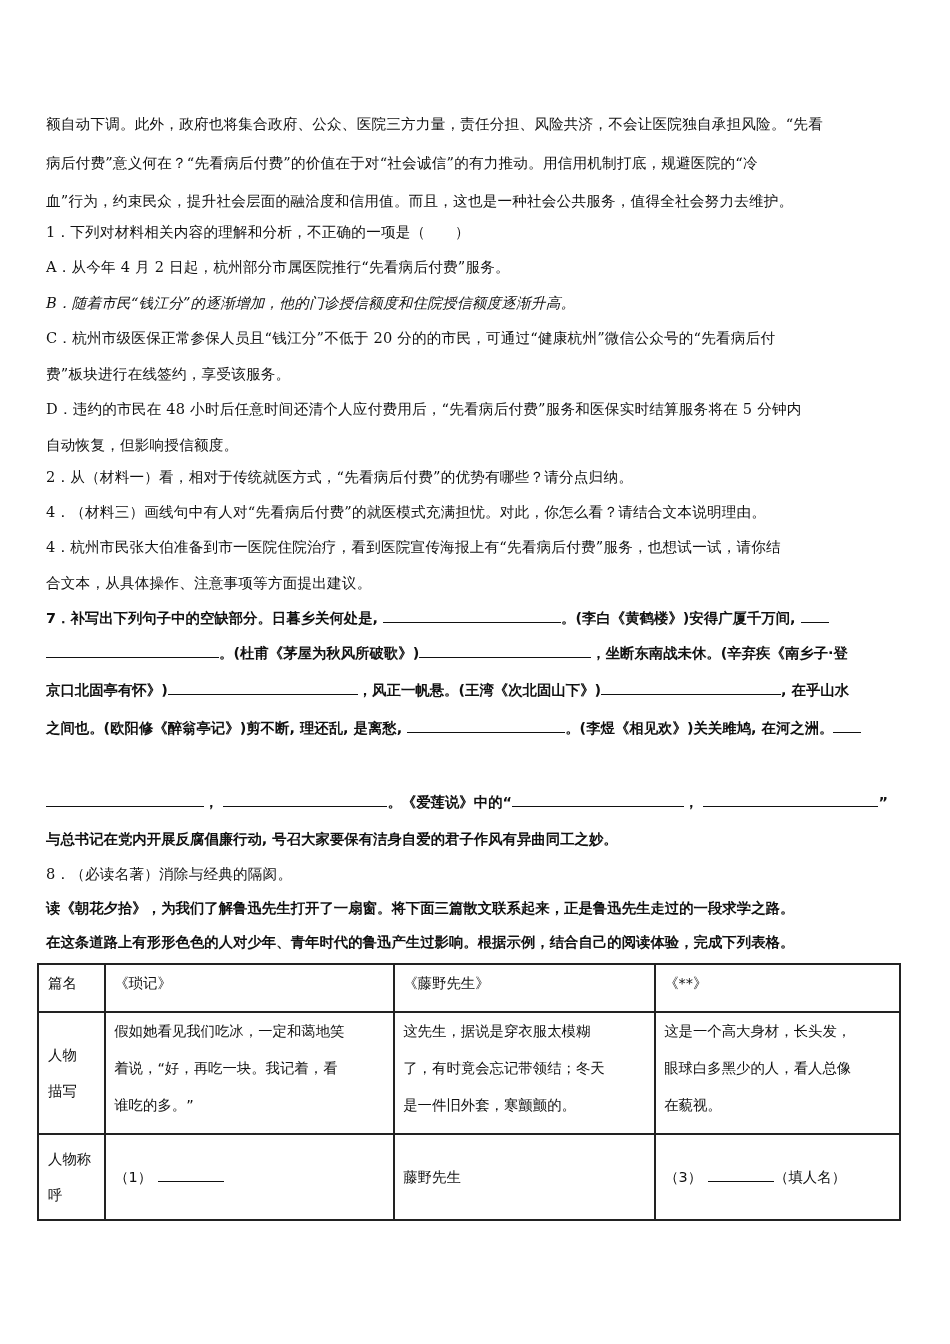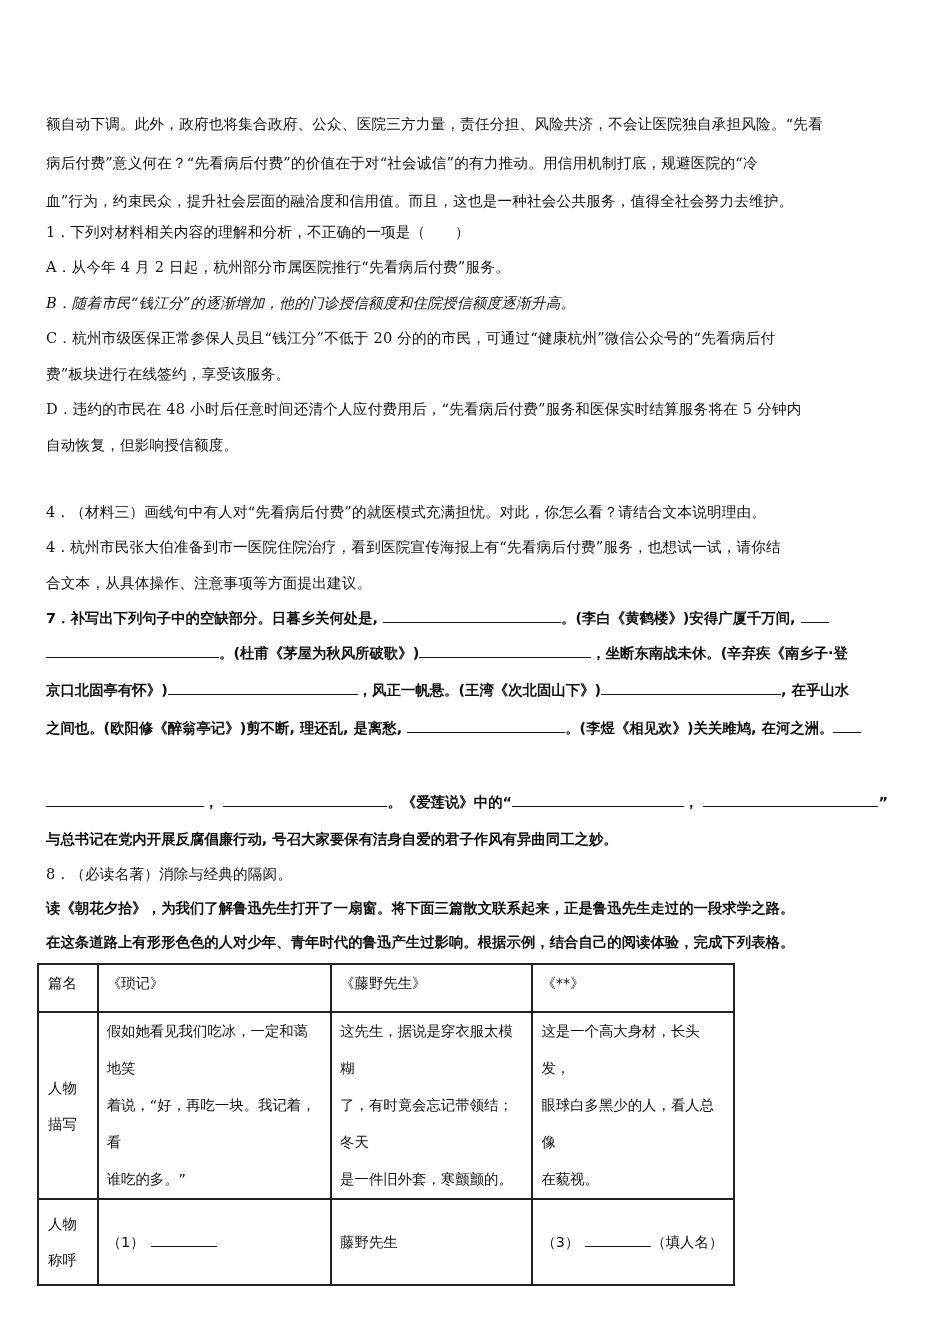--- a/index.html
+++ b/index.html
@@ -5,21 +5,21 @@
   html, body { margin: 0; padding: 0; background: #ffffff; }
   body { width: 950px; height: 1344px; position: relative; overflow: hidden;
          font-family: "DejaVu Serif", "Liberation Serif", serif; color: #111; }
   .page { position: absolute; left: 0; top: 12px; width: 950px; height: 1344px; }
   .line { position: absolute; left: 46px; width: 860px; font-size: 14.6px; line-height: 20px;
           white-space: nowrap; letter-spacing: 0.2px; }
   .para { font-family: "DejaVu Serif", serif; }
   .q7 { font-family: "DejaVu Sans", "Liberation Sans", sans-serif; font-weight: bold; font-size: 14.4px; letter-spacing: 0; }
   .bold { font-family: "DejaVu Sans", "Liberation Sans", sans-serif; font-weight: bold; font-size: 14.4px; letter-spacing: 0; }
   .blank { display: inline-block; border-bottom: 1px solid #111; height: 14px; vertical-align: baseline; }
-  table.grid { position: absolute; left: 37px; top: 951px; width: 698px; border-collapse: collapse;
+  table.grid { position: absolute; left: 37px; top: 951px; width: 864px; border-collapse: collapse;
                font-family: "DejaVu Sans", "Liberation Sans", sans-serif; font-size: 14.4px; }
   table.grid td { border: 2px solid #222; vertical-align: top; padding: 0 8px; line-height: 37px; }
   table.grid td.hdr { vertical-align: middle; line-height: 36px; padding-left: 9px; }
   .row1 td { height: 46px; line-height: 38px; vertical-align: top; }
   .row2 td { height: 120px; padding-top: 2px; }
   .row3 td { height: 84px; }
   .row3 td.mid { vertical-align: middle; }
   .blank-sm { display: inline-block; width: 66px; border-bottom: 1px solid #111; height: 14px; margin-left: 6px; }
 </style>
 </head>
@@ -32,20 +32,21 @@
   <div class="line para" style="top:179px;">血”行为，约束民众，提升社会层面的融洽度和信用值。而且，这也是一种社会公共服务，值得全社会努力去维护。</div>
 
   <div class="line para" style="top:210px;">1．下列对材料相关内容的理解和分析，不正确的一项是（　　）</div>
   <div class="line para" style="top:245px;">A．从今年 4 月 2 日起，杭州部分市属医院推行“先看病后付费”服务。</div>
   <div class="line para" style="top:281px;font-style:italic;">B．随着市民“钱江分”的逐渐增加，他的门诊授信额度和住院授信额度逐渐升高。</div>
   <div class="line para" style="top:316px;">C．杭州市级医保正常参保人员且“钱江分”不低于 20 分的的市民，可通过“健康杭州”微信公众号的“先看病后付</div>
   <div class="line para" style="top:352px;">费”板块进行在线签约，享受该服务。</div>
   <div class="line para" style="top:387px;">D．违约的市民在 48 小时后任意时间还清个人应付费用后，“先看病后付费”服务和医保实时结算服务将在 5 分钟内</div>
   <div class="line para" style="top:423px;">自动恢复，但影响授信额度。</div>
 
+  <div class="line para" style="top:455px;">2．从（材料一）看，相对于传统就医方式，“先看病后付费”的优势有哪些？请分点归纳。</div>
   <div class="line para" style="top:490px;">4．（材料三）画线句中有人对“先看病后付费”的就医模式充满担忧。对此，你怎么看？请结合文本说明理由。</div>
   <div class="line para" style="top:525px;">4．杭州市民张大伯准备到市一医院住院治疗，看到医院宣传海报上有“先看病后付费”服务，也想试一试，请你结</div>
   <div class="line para" style="top:561px;">合文本，从具体操作、注意事项等方面提出建议。</div>
 
   <div class="line q7" style="top:596px;">
     <span>7．补写出下列句子中的空缺部分。日暮乡关何处是,</span>
     <span class="blank" style="width:178px;"></span><span>。(李白《黄鹤楼》)安得广厦千万间,</span>
     <span class="blank" style="width:28px;"></span>
   </div>
   <div class="line q7" style="top:631px;">

